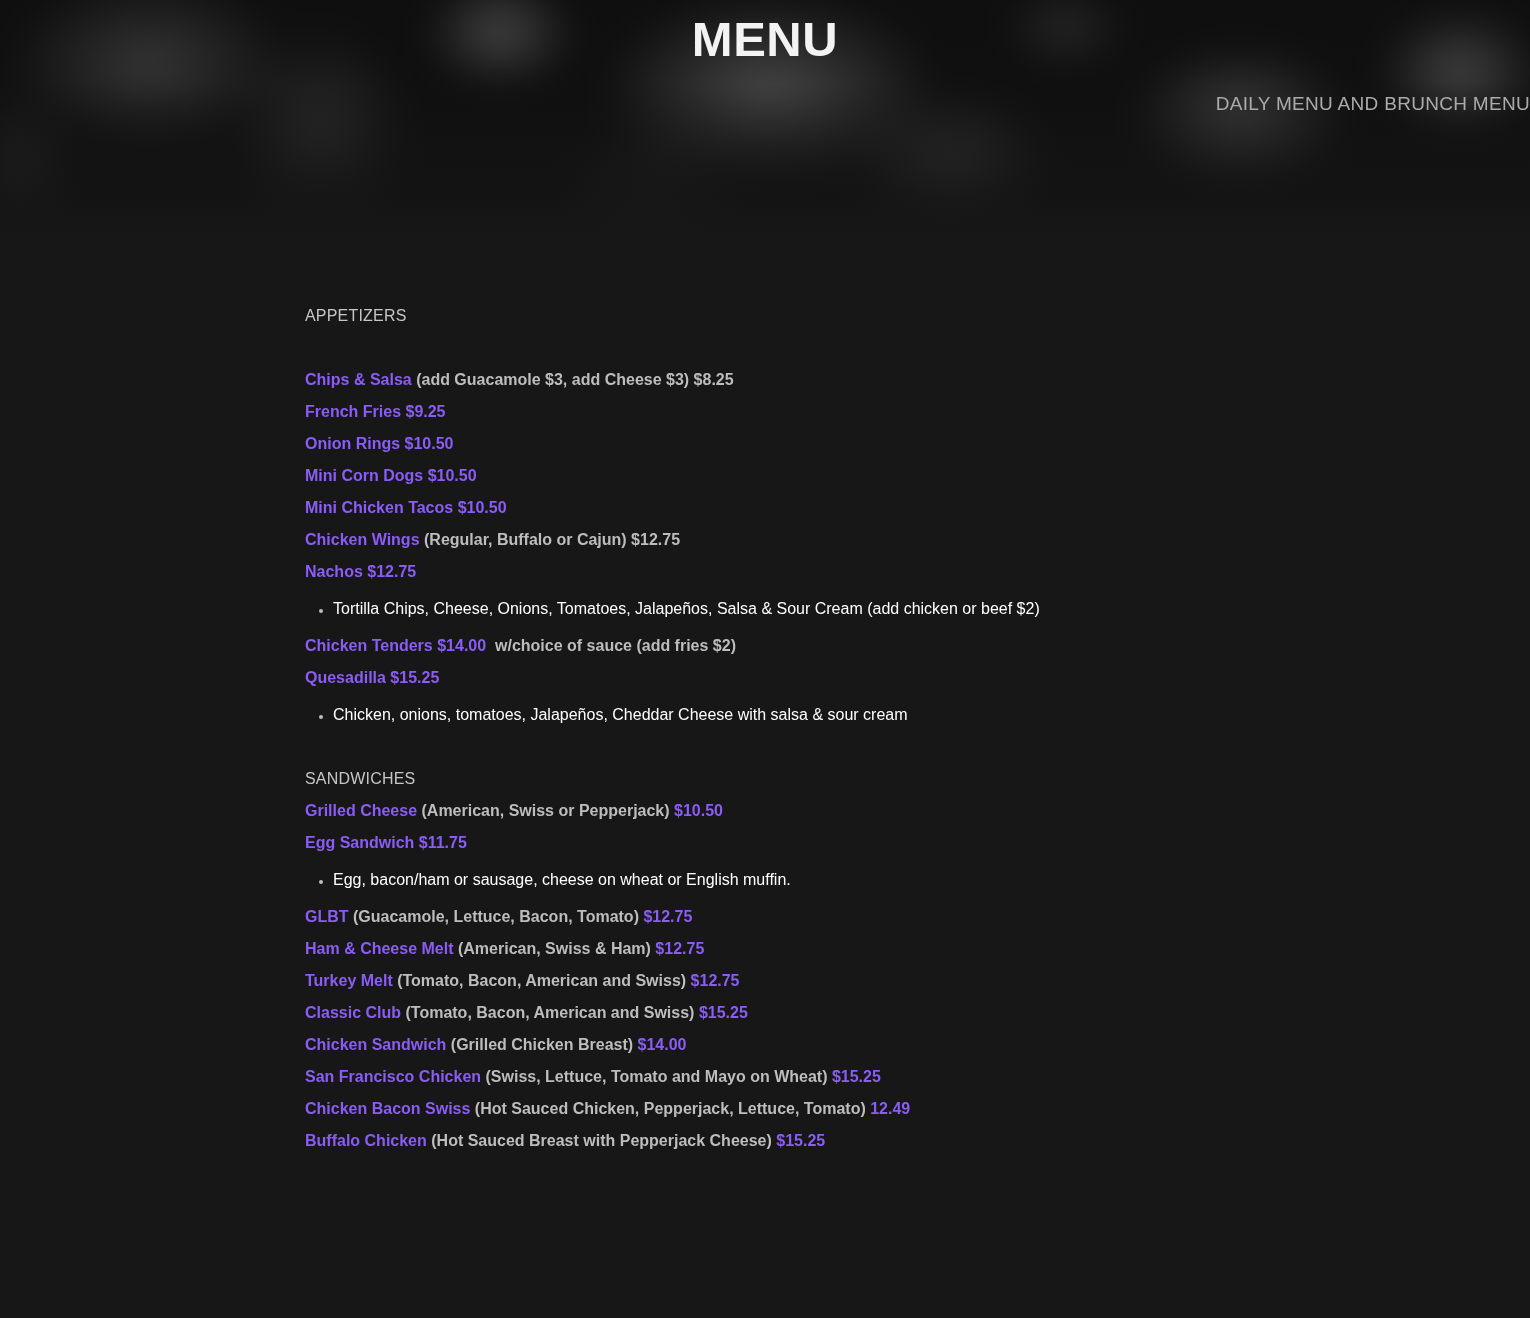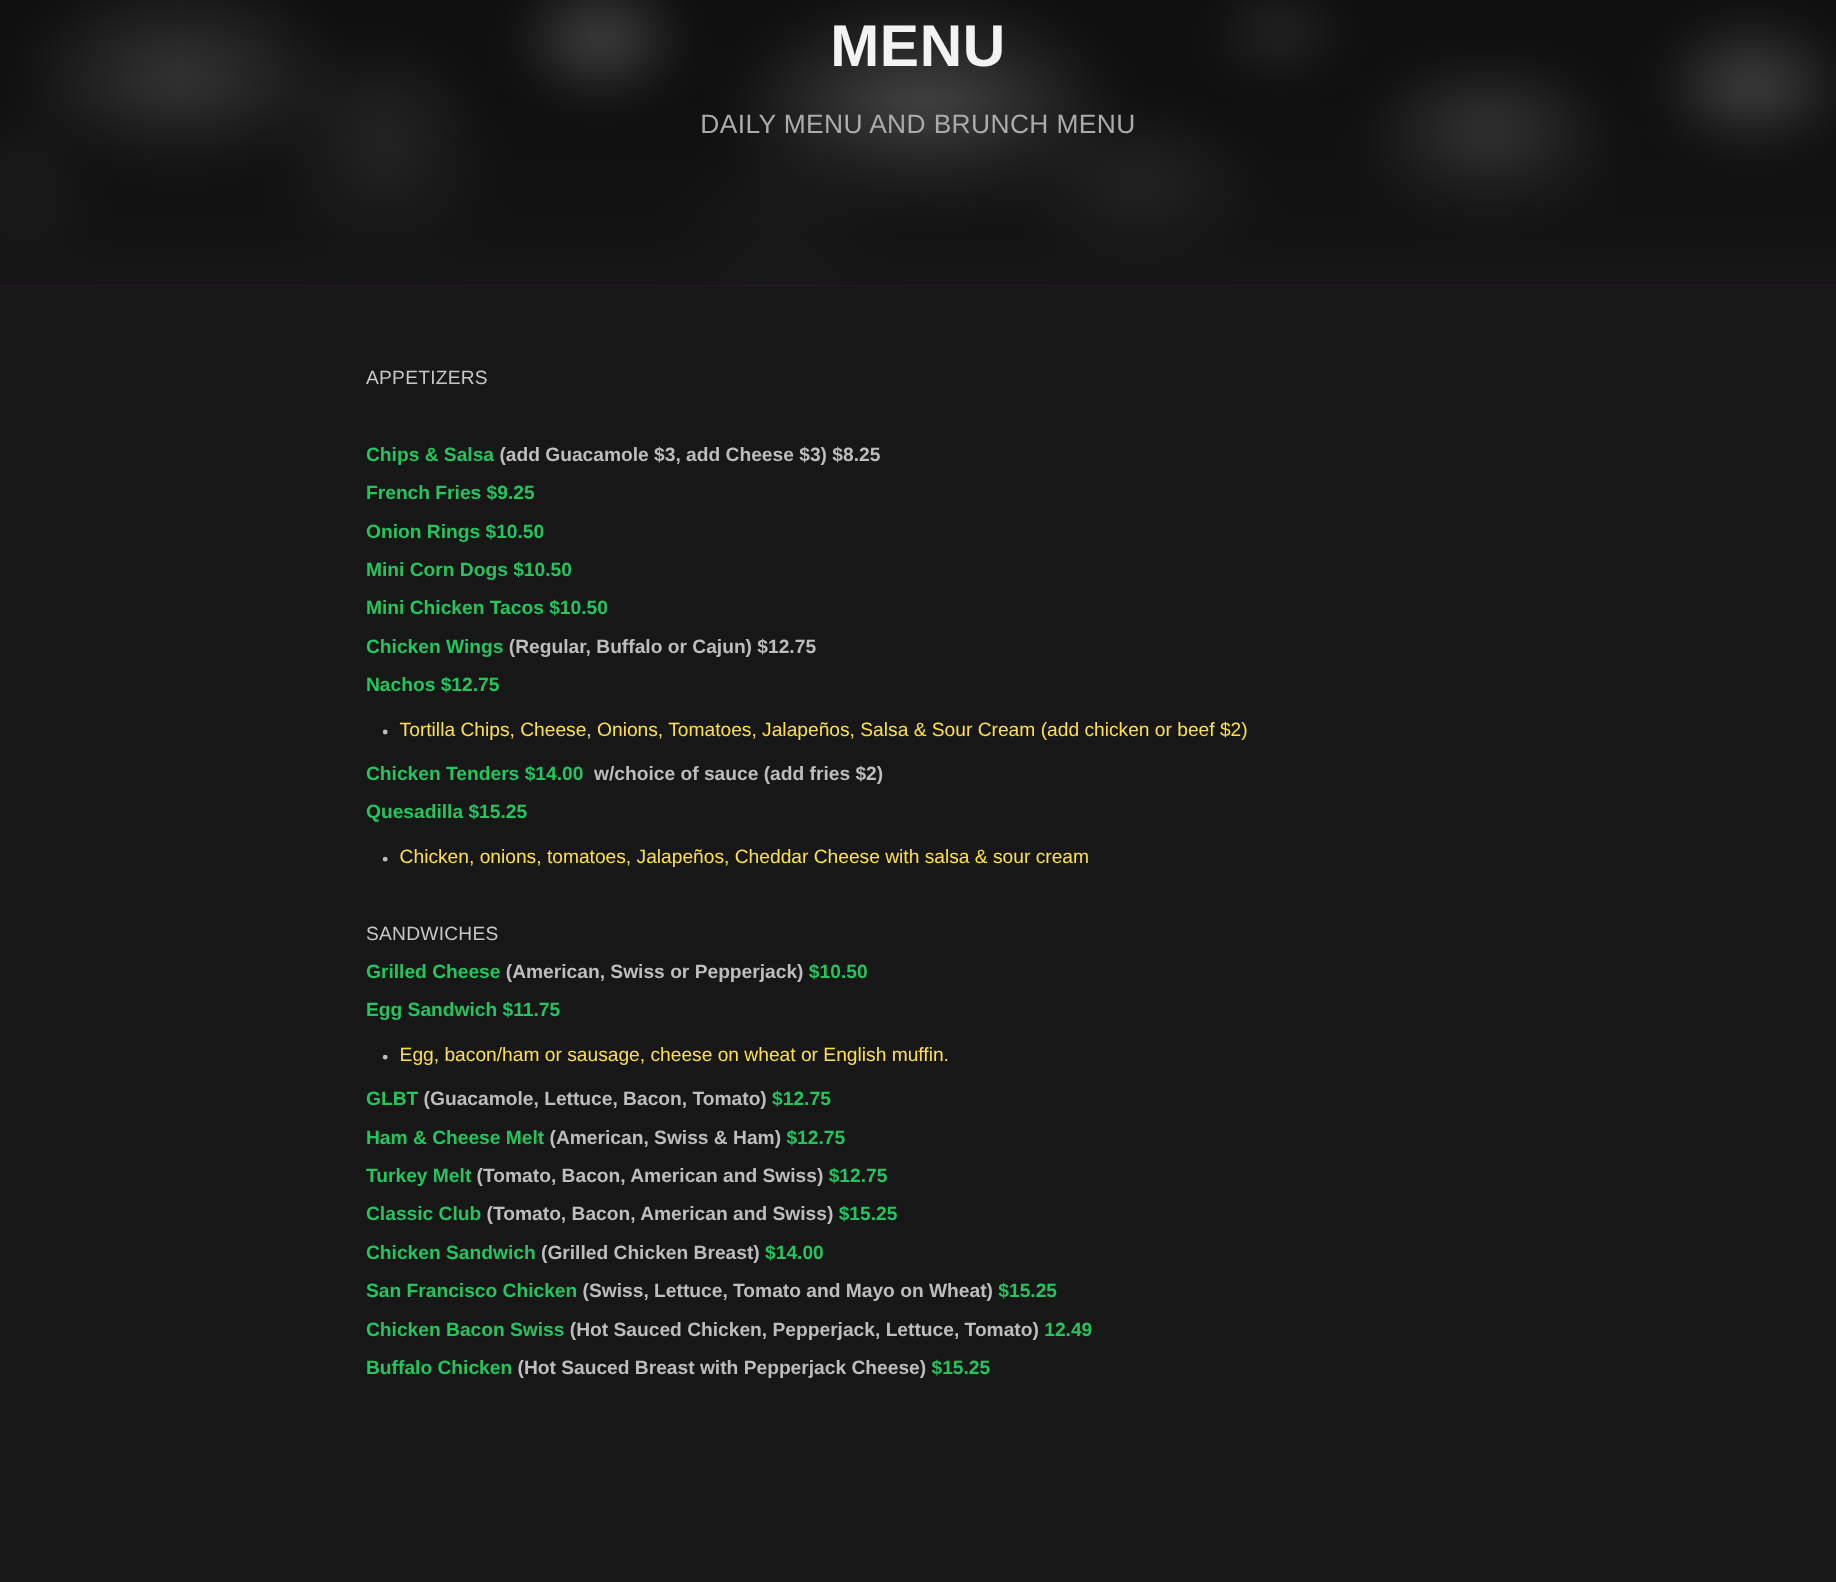--- a/index.html
+++ b/index.html
@@ -47,25 +47,26 @@
     margin: 0;
     padding-top: 10px;
     font-size: 49px;
     line-height: 58px;
     font-weight: 700;
     color: #f3f3f3;
     letter-spacing: 0.5px;
   }
   .hero-subtitle {
     margin: 24px 0 0 0;
-    font-size: 22px;
+    font-size: 19px;
     line-height: 24px;
     font-weight: 400;
     color: #ababab;
     letter-spacing: 0.3px;
+    text-align: right;
   }
   
   .content {
     padding: 62px 0 0 305px;
     width: 1120px;
   }
   .menu-section + .menu-section { margin-top: 32px; }
   .section-title {
     margin: 0;
     font-size: 16px;
@@ -74,32 +75,32 @@
     color: #c6c6c6;
     letter-spacing: 0.2px;
   }
   .line-spacer { height: 32px; }
   .item-line {
     margin: 0;
     font-size: 16px;
     line-height: 32px;
     color: #bdbdbd;
   }
-  .seg-bold { font-weight: 700; color: #22c55e; }
+  .seg-bold { font-weight: 700; color: #8b5cf6; }
   .seg-reg  { font-weight: 700; color: #bdbdbd; text-align: right; }
   .item-bullets {
     margin: 5px 0;
     padding: 0 0 0 28px;
     list-style: disc;
   }
   .item-bullets li::marker { color: #bdbdbd; font-size: 12px; }
   .bullet-line {
     font-size: 16px;
     line-height: 32px;
-    color: #fde047;
+    color: #ffffff;
   }
 </style>
 </head>
 <body>
 
 <header class="hero">
   <div class="hero-bg"></div>
   <div class="hero-shade"></div>
   <div class="hero-text">
     <h1 class="hero-title">MENU</h1>

